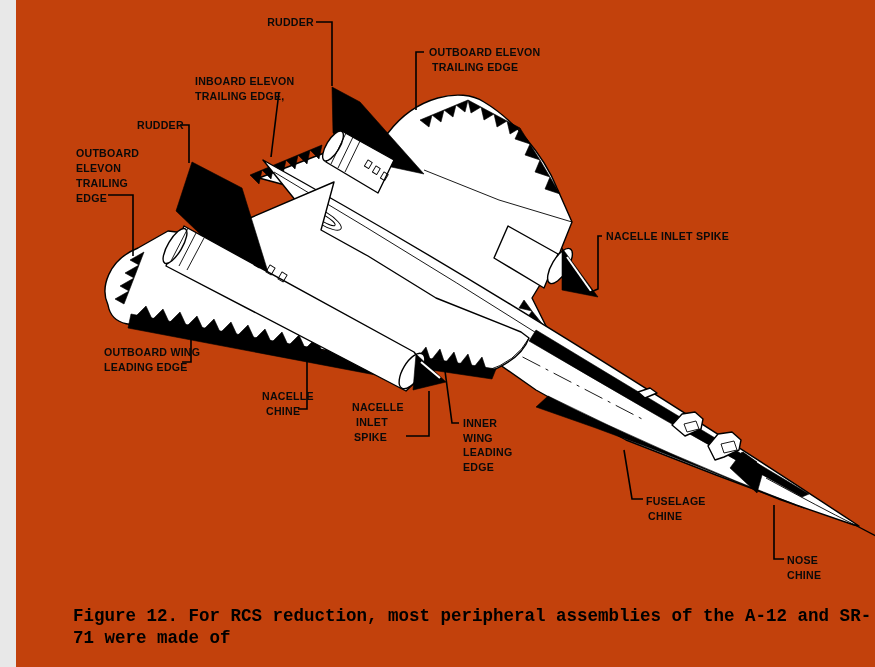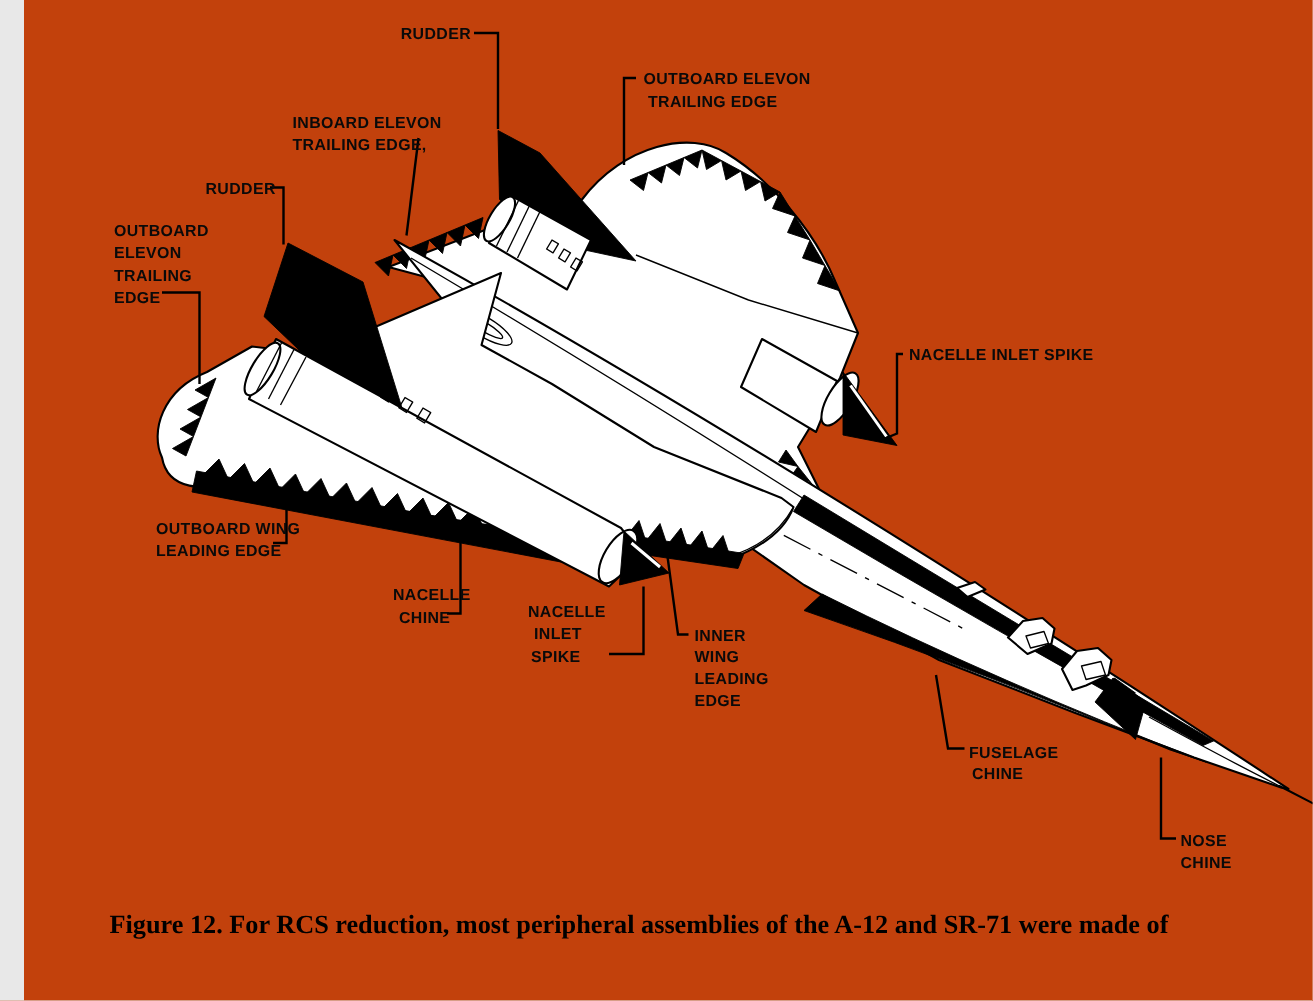--- a/index.html
+++ b/index.html
@@ -7,21 +7,21 @@
         font-family:"Liberation Sans",sans-serif;margin-left:16px;}
   svg{position:absolute;left:0;top:0;}
   .ink{stroke:#000;fill:none;stroke-width:1.4;stroke-linejoin:round;stroke-linecap:round;}
   .ink-thin{stroke:#000;fill:none;stroke-width:0.9;stroke-linejoin:round;}
   .white{fill:#ffffff;stroke:#000;stroke-width:1.4;stroke-linejoin:round;}
   .black{fill:#000;stroke:#000;stroke-width:0.6;stroke-linejoin:round;}
   .leader{stroke:#000;fill:none;stroke-width:1.6;stroke-linejoin:miter;stroke-linecap:butt;}
   .lbl{font-family:"Liberation Sans",sans-serif;font-size:10.6px;font-weight:600;
        letter-spacing:0.25px;fill:#0a0a0a;}
   .caption{position:absolute;left:57px;top:605px;width:800px;color:#000;
-           font-family:Liberation Serif, serif;font-weight:bold;font-size:17.5px;line-height:1.28;}
+           font-family:Liberation Mono, monospace;font-weight:bold;font-size:17.5px;line-height:1.28;}
 </style>
 </head>
 <body>
 
 <div class="page">
 <svg width="875" height="600" viewBox="0 0 875 600">
 
   <g>
     <path class="white" d="M243,178 L316,150 L372,133 C400,96 445,87 468,102 C498,120 527,154 541,188
          L556,222 L544,252 L516,298 L533,332 Q548,343 562,352 L430,268 L310,196 Z"></path>

